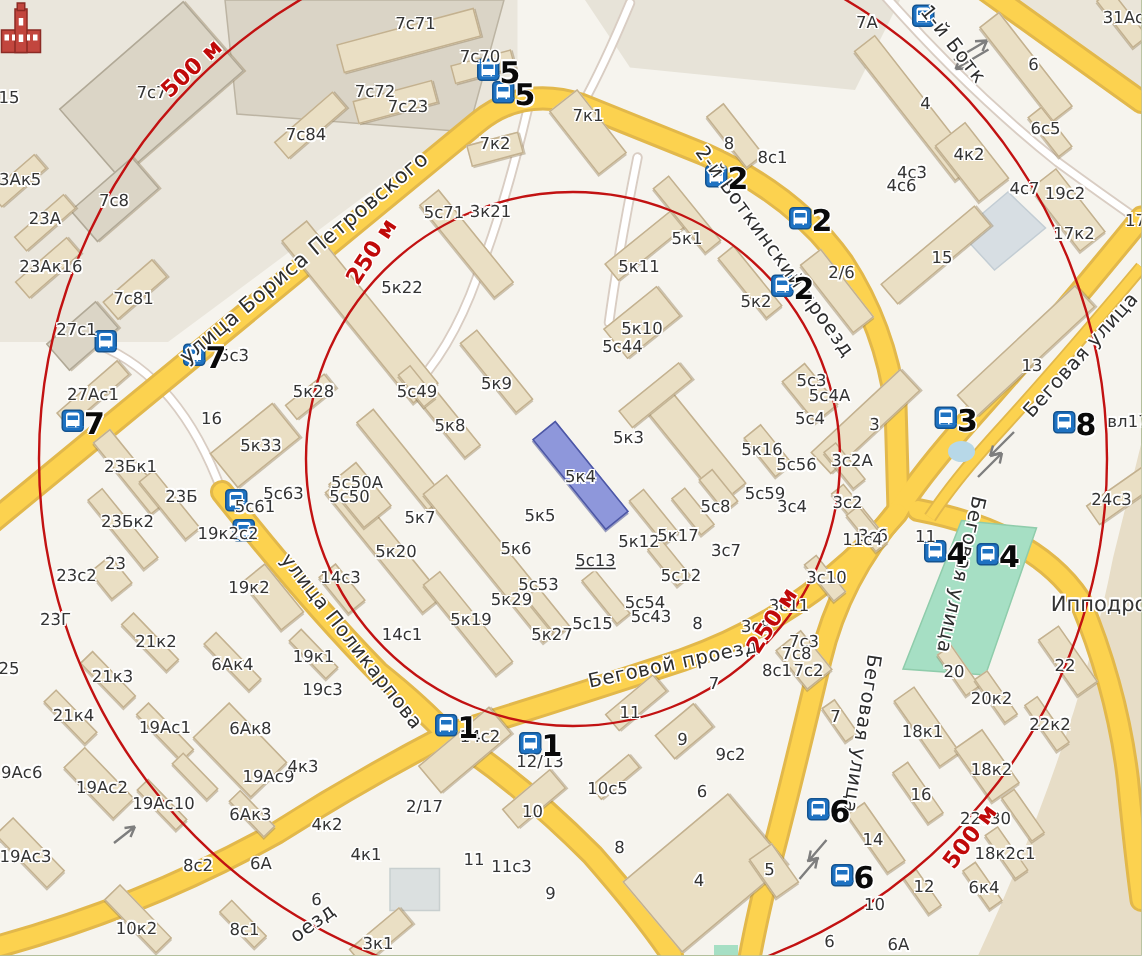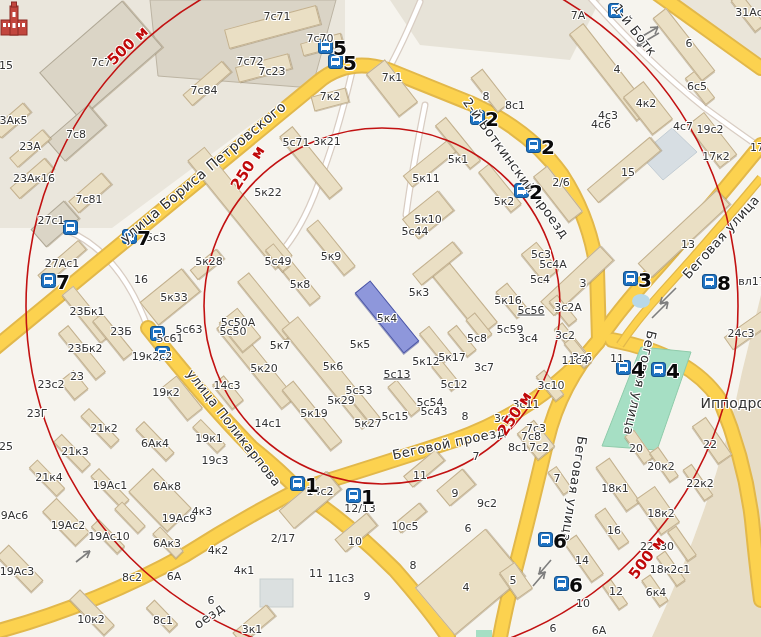--- a/index.html
+++ b/index.html
@@ -335,21 +335,21 @@
       <div class="mlbl" style="left: 504px; top: 201px;">5к2</div>
       <div class="mlbl" style="left: 428px; top: 219px;">5к10</div>
       <div class="mlbl" style="left: 415px; top: 231px;">5с44</div>
       <div class="mlbl" style="left: 278px; top: 261px;">5с49</div>
       <div class="mlbl" style="left: 331px; top: 256px;">5к9</div>
       <div class="mlbl" style="left: 300px; top: 284px;">5к8</div>
       <div class="mlbl" style="left: 280px; top: 300px; margin-top: 45px;">5к7</div>
       <div class="mlbl" style="left: 419px; top: 292px;">5к3</div>
       <div class="mlbl" style="left: 387px; top: 318px;">5к4</div>
       <div class="mlbl" style="left: 360px; top: 344px;">5к5</div>
-      <div class="mlbl" style="left: 333px; top: 366px;">5к6</div>
+      <div class="mlbl" style="left: 344px; top: 366px;">5к6</div>
       <div class="mlbl" style="left: 264px; top: 368px;">5к20</div>
       <div class="mlbl" style="left: 238px; top: 322px;">5с50А</div>
       <div class="mlbl" style="left: 233px; top: 331px;">5с50</div>
       <div class="mlbl" style="left: 209px; top: 261px;">5к28</div>
       <div class="mlbl" style="left: 174px; top: 297px;">5к33</div>
       <div class="mlbl" style="left: 141px; top: 279px;">16</div>
       <div class="mlbl" style="left: 189px; top: 329px;">5с63</div>
       <div class="mlbl" style="left: 170px; top: 338px;">5с61</div>
       <div class="mlbl" style="left: 152px; top: 356px;">19к2с2</div>
       <div class="mlbl" style="left: 166px; top: 392px;">19к2</div>
@@ -369,21 +369,21 @@
       <div class="mlbl" style="left: 434px; top: 411px;">5с43</div>
       <div class="mlbl" style="left: 397px; top: 374px; text-decoration: underline;">5с13</div>
       <div class="mlbl" style="left: 426px; top: 361px;">5к12</div>
       <div class="mlbl" style="left: 452px; top: 357px;">5к17</div>
       <div class="mlbl" style="left: 454px; top: 384px;">5с12</div>
       <div class="mlbl" style="left: 477px; top: 338px;">5с8</div>
       <div class="mlbl" style="left: 484px; top: 367px;">3с7</div>
       <div class="mlbl" style="left: 465px; top: 416px;">8</div>
       <div class="mlbl" style="left: 504px; top: 418px;">3с8</div>
       <div class="mlbl" style="left: 508px; top: 300px;">5к16</div>
-      <div class="mlbl" style="left: 531px; top: 310px; text-decoration: underline;">5с56</div>
+      <div class="mlbl" style="left: 531px; top: 310px;">5с56</div>
       <div class="mlbl" style="left: 510px; top: 329px;">5с59</div>
       <div class="mlbl" style="left: 528px; top: 338px;">3с4</div>
       <div class="mlbl" style="left: 568px; top: 307px;">3с2А</div>
       <div class="mlbl" style="left: 565px; top: 335px;">3с2</div>
       <div class="mlbl" style="left: 582px; top: 329px; margin-top: 28px;">3с6</div>
       <div class="mlbl" style="left: 575px; top: 360px;">11с4</div>
       <div class="mlbl" style="left: 617px; top: 358px;">11</div>
       <div class="mlbl" style="left: 551px; top: 385px;">3с10</div>
       <div class="mlbl" style="left: 526px; top: 404px; text-align: center;">3с11</div>
       <div class="mlbl" style="left: 541px; top: 254px;">5с3</div>

